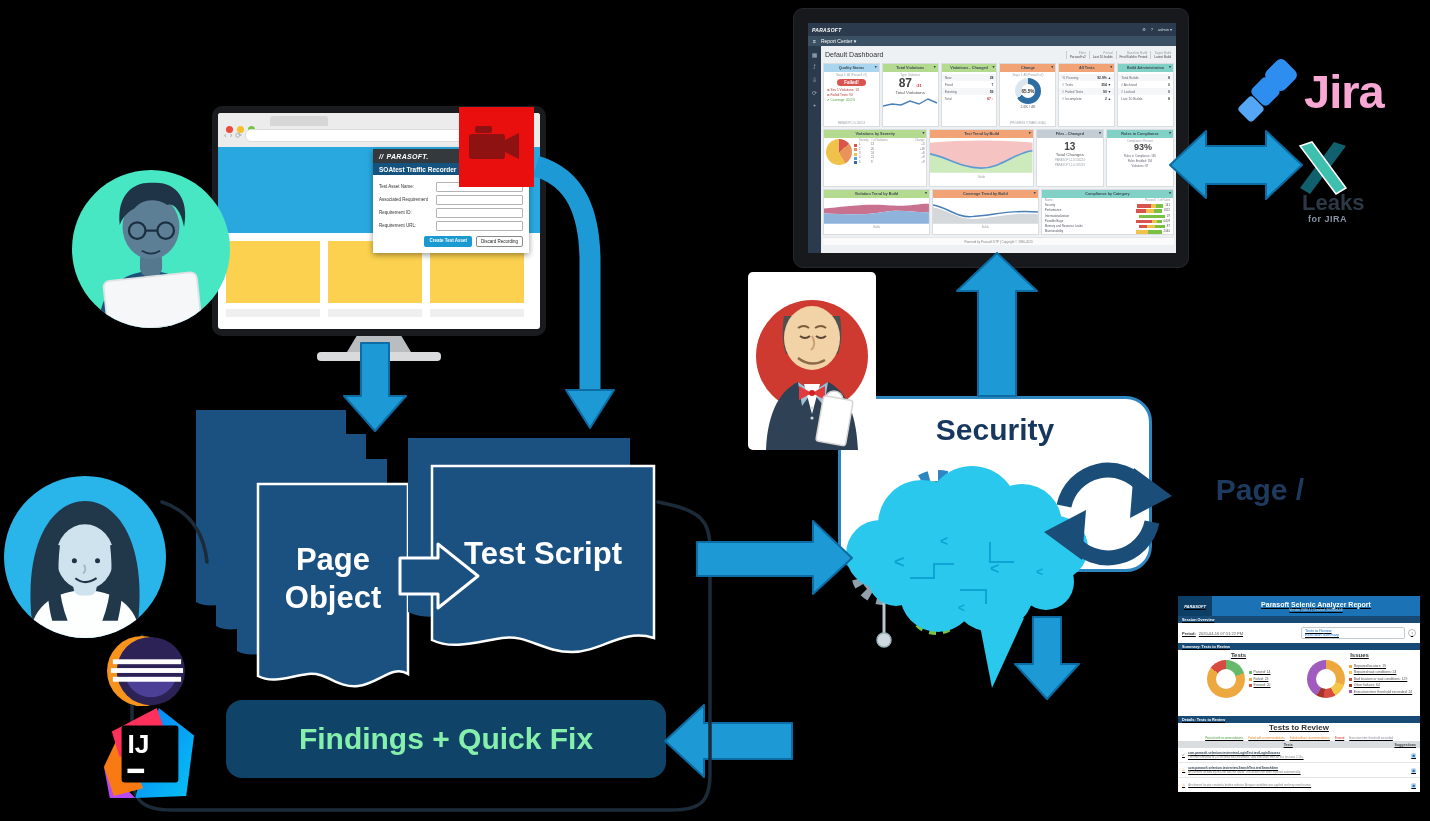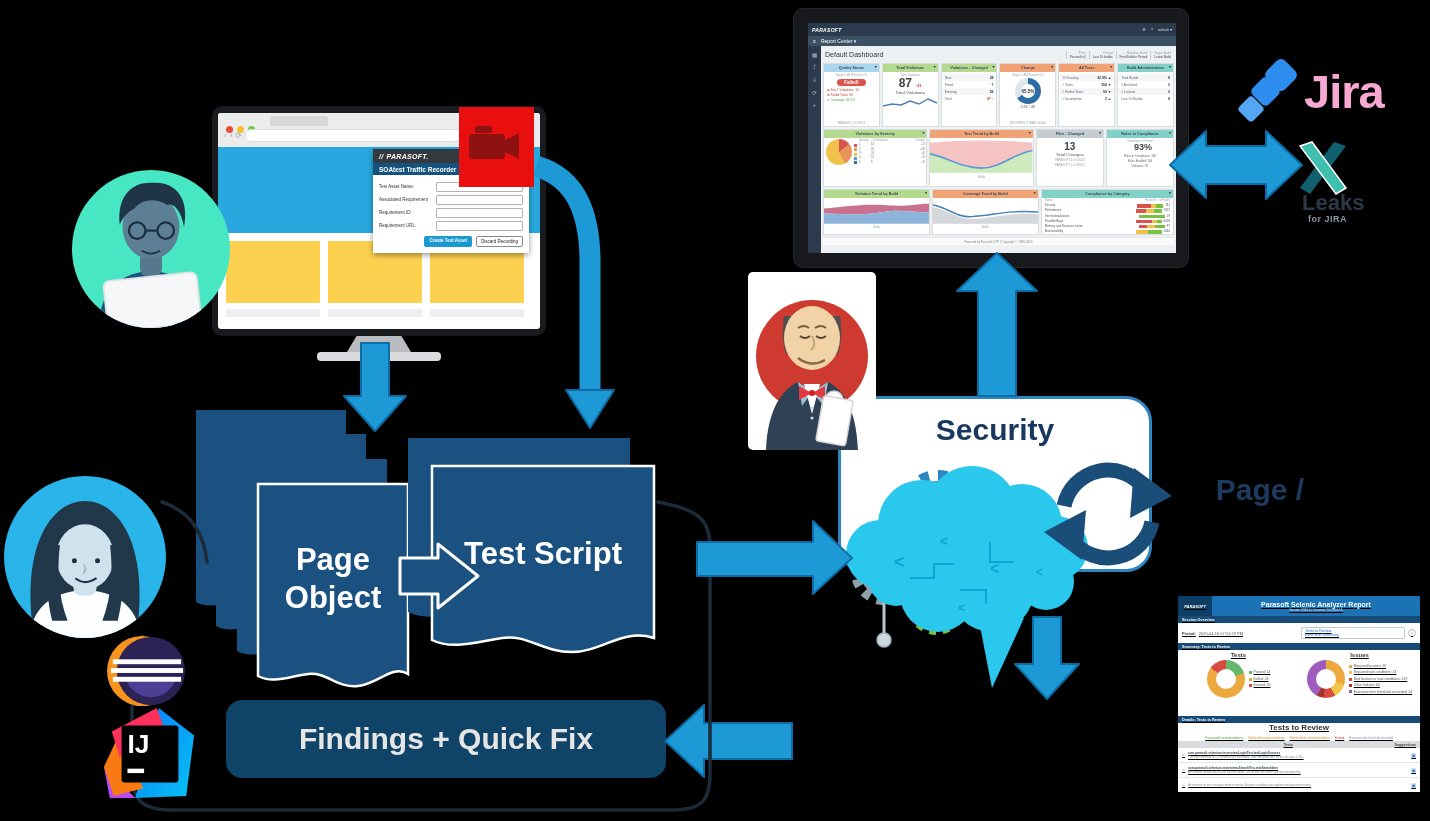--- a/index.html
+++ b/index.html
@@ -27,21 +27,21 @@
   .dlg-row{display:flex;align-items:center;height:13px;}
   .dlg-lab{width:57px;color:#333;}
   .dlg-inp{flex:1;height:8px;border:1px solid #b3b3b3;border-radius:1px;background:#fff;}
   .dlg-btns{display:flex;justify-content:flex-end;gap:4px;margin-top:4px;}
   .btn-blue{background:#1b9ad2;color:#fff;font-weight:bold;border-radius:2px;padding:2px 5px;font-size:4.5px;}
   .btn-white{background:#fff;color:#222;border:1px solid #8a8a8a;border-radius:2px;padding:2px 4px;font-size:4.5px;}
   .recrect{background:#e90f0f;}
   
   .exec-box{width:314px;height:176px;background:#fff;border:3px solid #2e86c1;border-radius:26px;box-sizing:border-box;text-align:center;}
   .exec-title{margin-top:14px;font-size:30px;font-weight:bold;color:#17375e;}
-  .findings{width:440px;height:78px;background:#0f4368;border-radius:16px;display:flex;align-items:center;justify-content:center;color:#e5e5e5;font-size:30px;font-weight:bold;}
+  .findings{width:440px;height:78px;background:#0f4368;border-radius:16px;display:flex;align-items:center;justify-content:center;color:#86efac;font-size:30px;font-weight:bold;}
   .recom{width:336px;height:74px;background:#189ad4;border:3px solid #eef6fb;box-sizing:border-box;display:flex;align-items:center;justify-content:center;color:#fff;font-size:28px;font-weight:bold;box-shadow:5px 6px 0 #10293f;}
   .retry{width:190px;text-align:center;font-size:30px;font-weight:bold;color:#1e3b5f;line-height:44px;}
   .jiratext{font-size:47px;font-weight:bold;color:#f9a8d4;letter-spacing:-1px;}
   .xraytext{font-size:22px;font-weight:bold;color:#2b3947;}
   .xraysub{font-size:9px;font-weight:bold;color:#8894a6;letter-spacing:.5px;}
   .avatar{border-radius:50%;overflow:hidden;}
   .jenkins-card{width:128px;height:178px;background:#fff;border-radius:5px;}
   
   .m2-frame{width:396px;height:260px;background:#17191d;border-radius:10px;border:1px solid #24272c;box-sizing:border-box;}
   .m2-screen{position:absolute;left:14px;top:14px;width:368px;height:230px;background:#fff;overflow:hidden;font-size:4px;}

